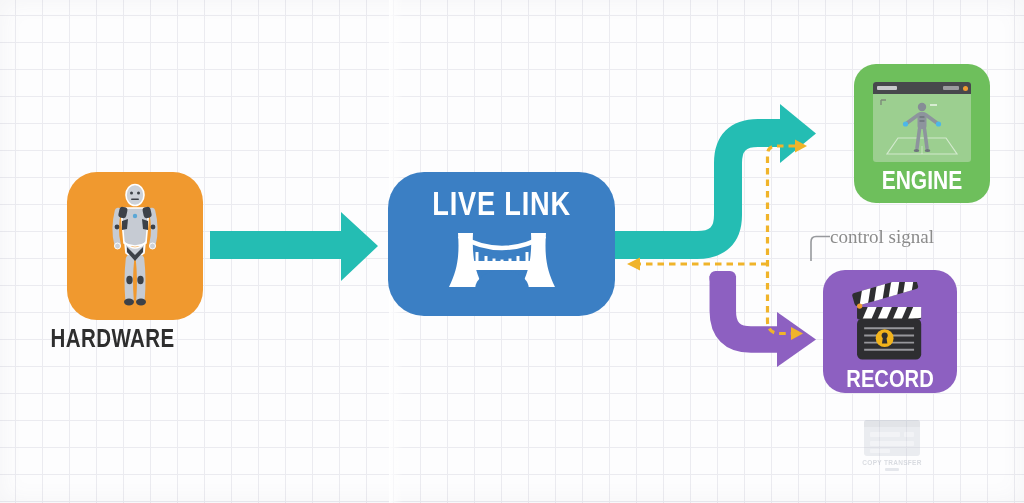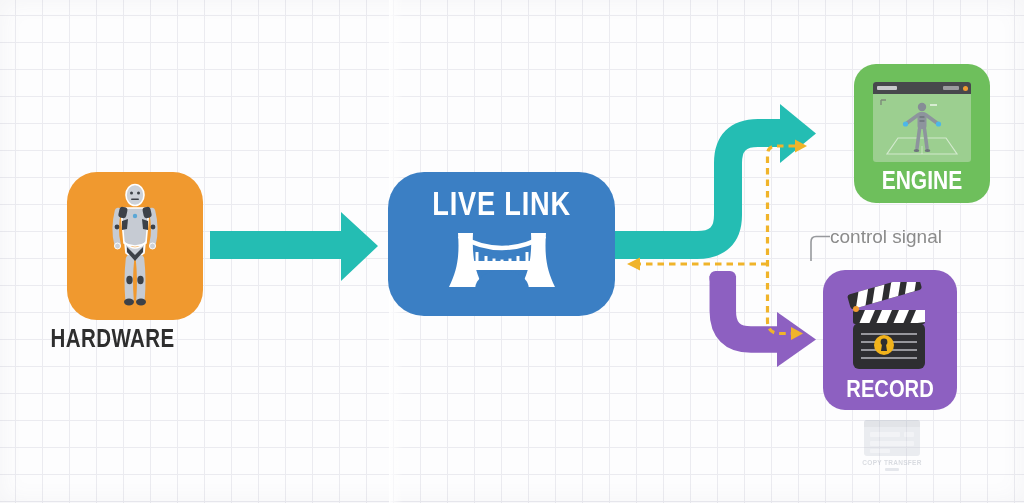--- a/index.html
+++ b/index.html
@@ -30,23 +30,23 @@
   #livelink-title .t-cond{transform:scaleX(.8);letter-spacing:1px;}
   
   #engine-box{left:854px;top:64px;width:136px;height:139px;background:#6ebf5c;border-radius:22px;}
   #engine-viewport{position:relative;margin-top:18px;width:98px;height:80px;background:#9ccf90;border-radius:3px;overflow:hidden;}
   #viewport-header{position:absolute;left:0;top:0;width:100%;height:12px;background:#47484c;}
   .hdr-bar{position:absolute;border-radius:1px;}
   #viewport-dot{position:absolute;right:3px;top:4px;width:5px;height:5px;border-radius:50%;background:#f09a31;}
   #engine-label{margin-top:4px;font-size:25px;color:#ffffff;}
   #engine-label .t-cond{transform:scaleX(.84);}
   
-  #control-signal-label{position:absolute;left:830px;top:226px;z-index:2;font-size:19px;color:#8b8b8b;white-space:nowrap;}
-  
-  #record-box{left:823px;top:270px;width:134px;height:140px;background:#8d60c1;border-radius:22px;}
+  #control-signal-label{position:absolute;left:830px;top:226px;z-index:2;font-size:19px;color:#8b8b8b;white-space:nowrap;font-family:Liberation Serif, serif;}
+  
+  #record-box{left:823px;top:270px;width:134px;height:123px;background:#8d60c1;border-radius:22px;}
   #record-label{margin-top:1px;font-size:24px;color:#ffffff;}
   #record-label .t-cond{transform:scaleX(.84);}
   
   #rec-indicator{position:absolute;left:921px;top:316px;width:68px;height:58px;z-index:3;}
   #rec-badge{position:absolute;left:12px;top:16px;width:46px;height:26px;background:#f2b31b;border-radius:5px;
     display:flex;align-items:center;justify-content:center;font-weight:700;font-size:15px;color:#3d3a33;}
   #rec-badge .t-cond{transform:scaleX(.9);letter-spacing:.5px;}
   #rec-arcs{position:absolute;left:0;top:0;}
   
   #ghost{position:absolute;left:862px;top:420px;width:60px;z-index:2;opacity:.32;display:flex;flex-direction:column;align-items:center;}

